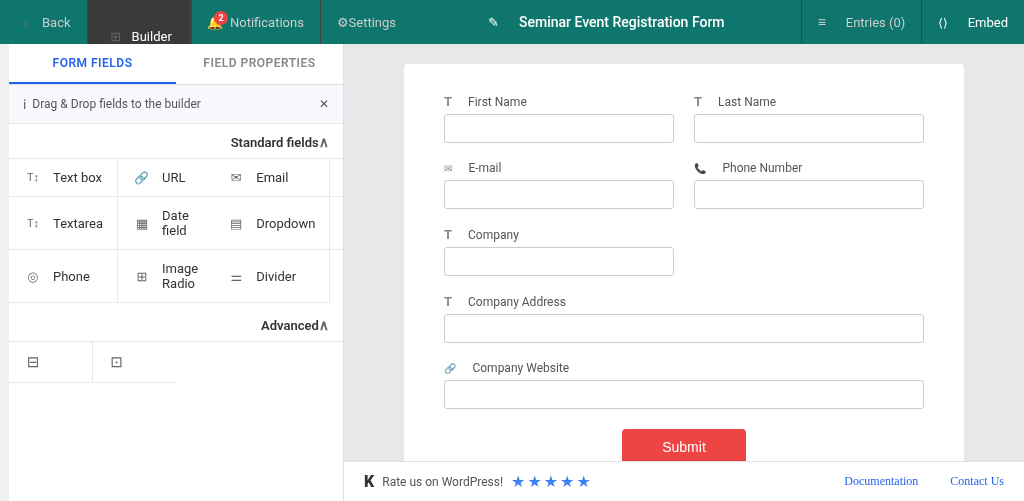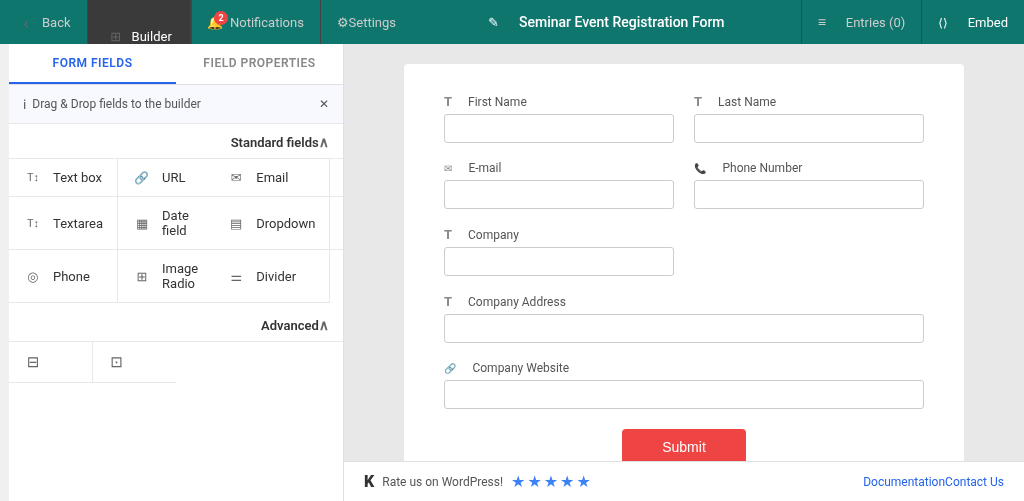--- a/index.html
+++ b/index.html
@@ -99,21 +99,21 @@
 
     .submit-btn {
       display: block; margin: 10px auto 0; background: #ef4444; color: #fff; border: none; border-radius: 4px; padding: 10px 40px; font-size: 14px; cursor: pointer;
     }
 
     
     .footer {
       background: #fff; border-top: 1px solid #e0e0e0; padding: 10px 20px; display: flex; align-items: center; justify-content: space-between; font-size: 12px; color: #555; flex-shrink: 0;
     }
     .footer-left { display: flex; align-items: center; gap: 8px; }
-    .footer-right { display: flex; align-items: center; gap: 0; }
+    .footer-right { display: flex; align-items: center; gap: 32px; font-family: Liberation Serif, serif; }
     .footer-link { color: #2563eb; text-decoration: none; cursor: pointer; }
     .stars { display: flex; gap: 2px; }
     .star { color: #3b82f6; font-size: 16px; }
 
     
     .k-logo {
       position: fixed; bottom: 10px; left: 10px; font-weight: 900; font-size: 16px; color: #333;
     }
 
     

